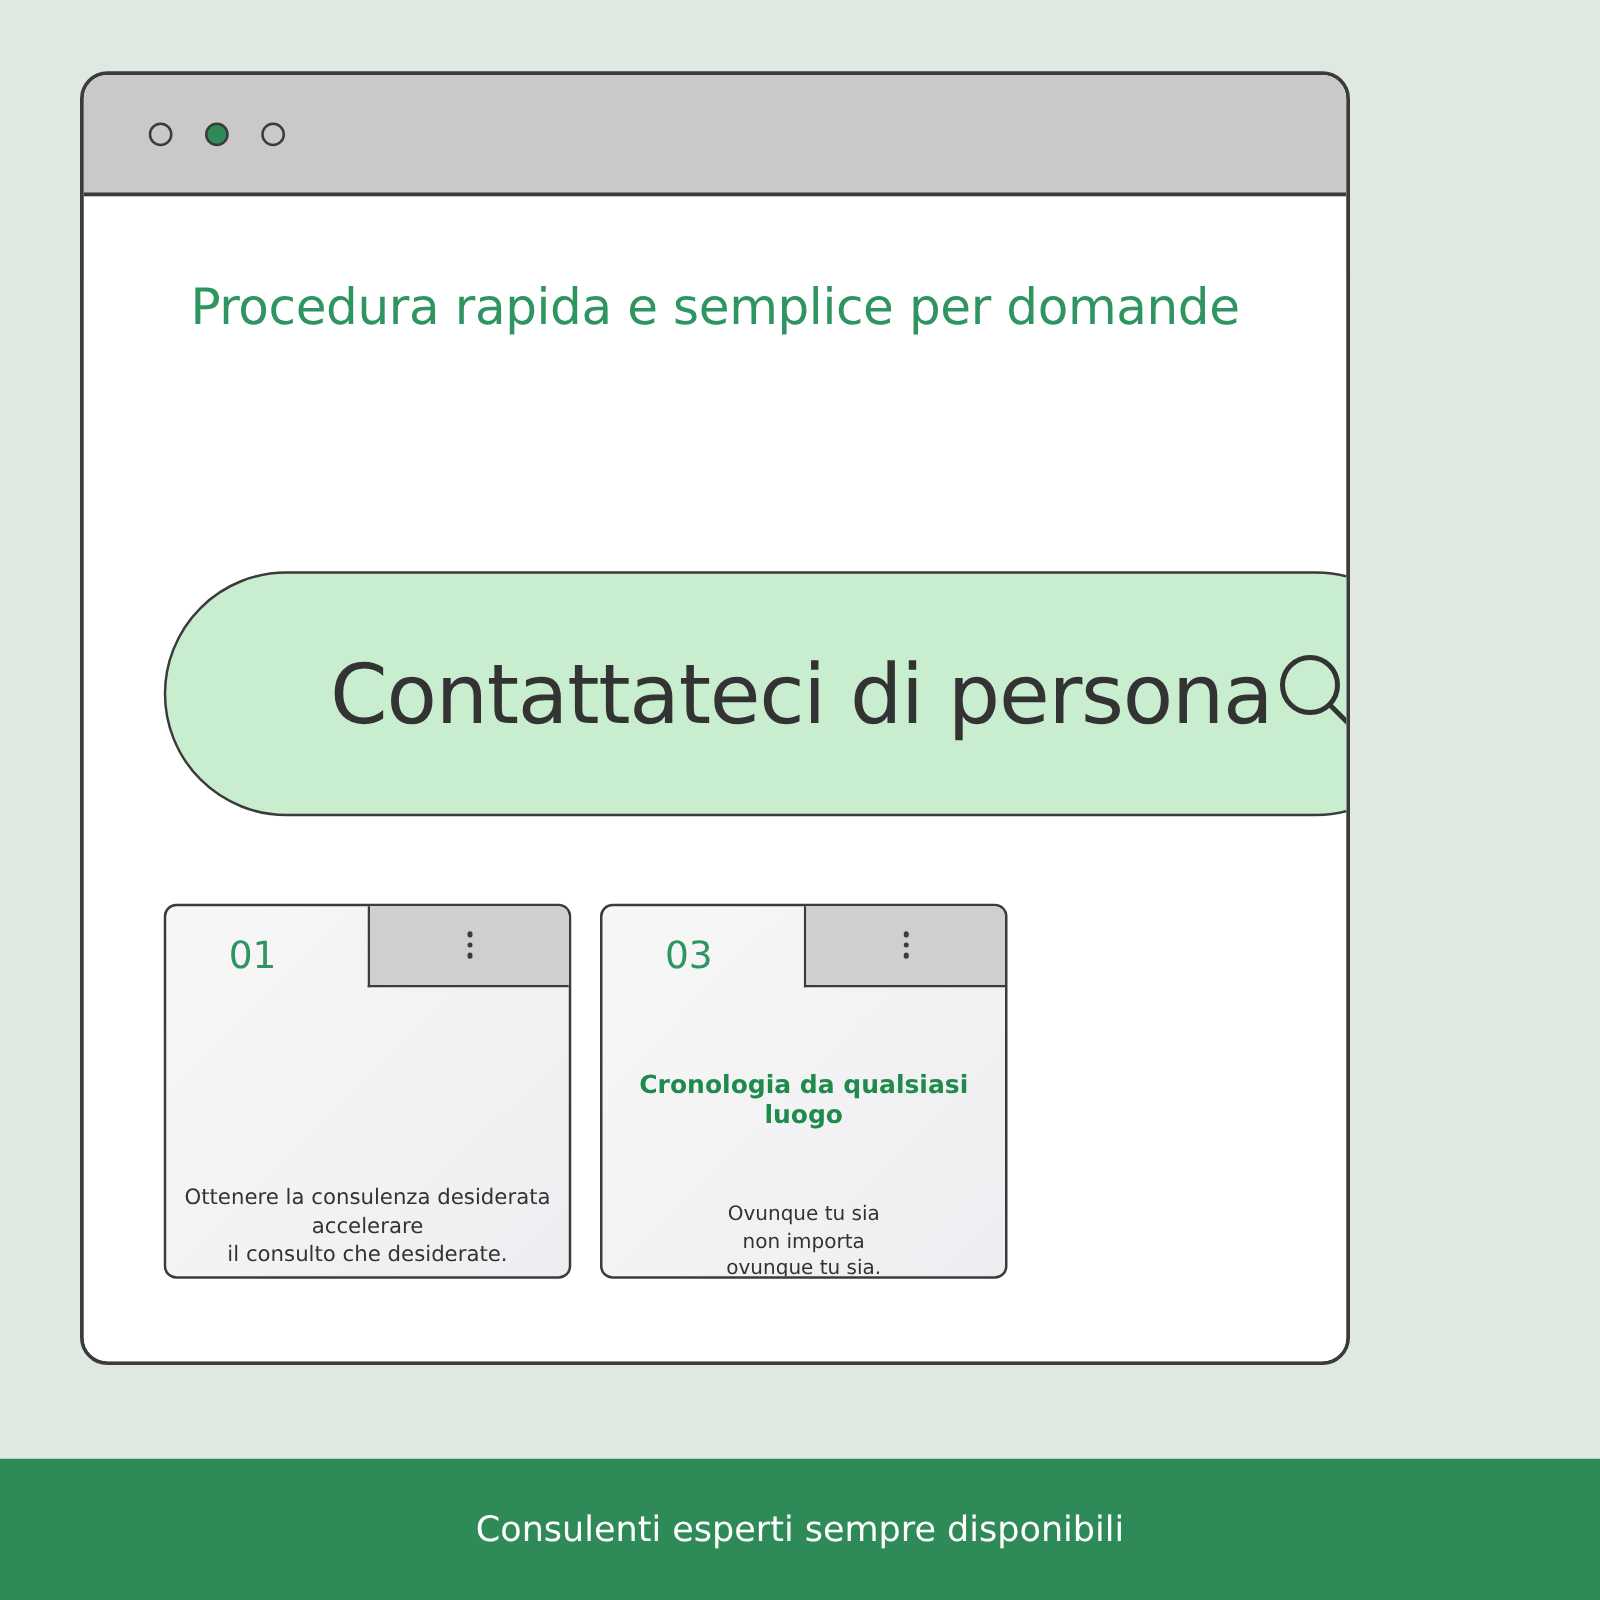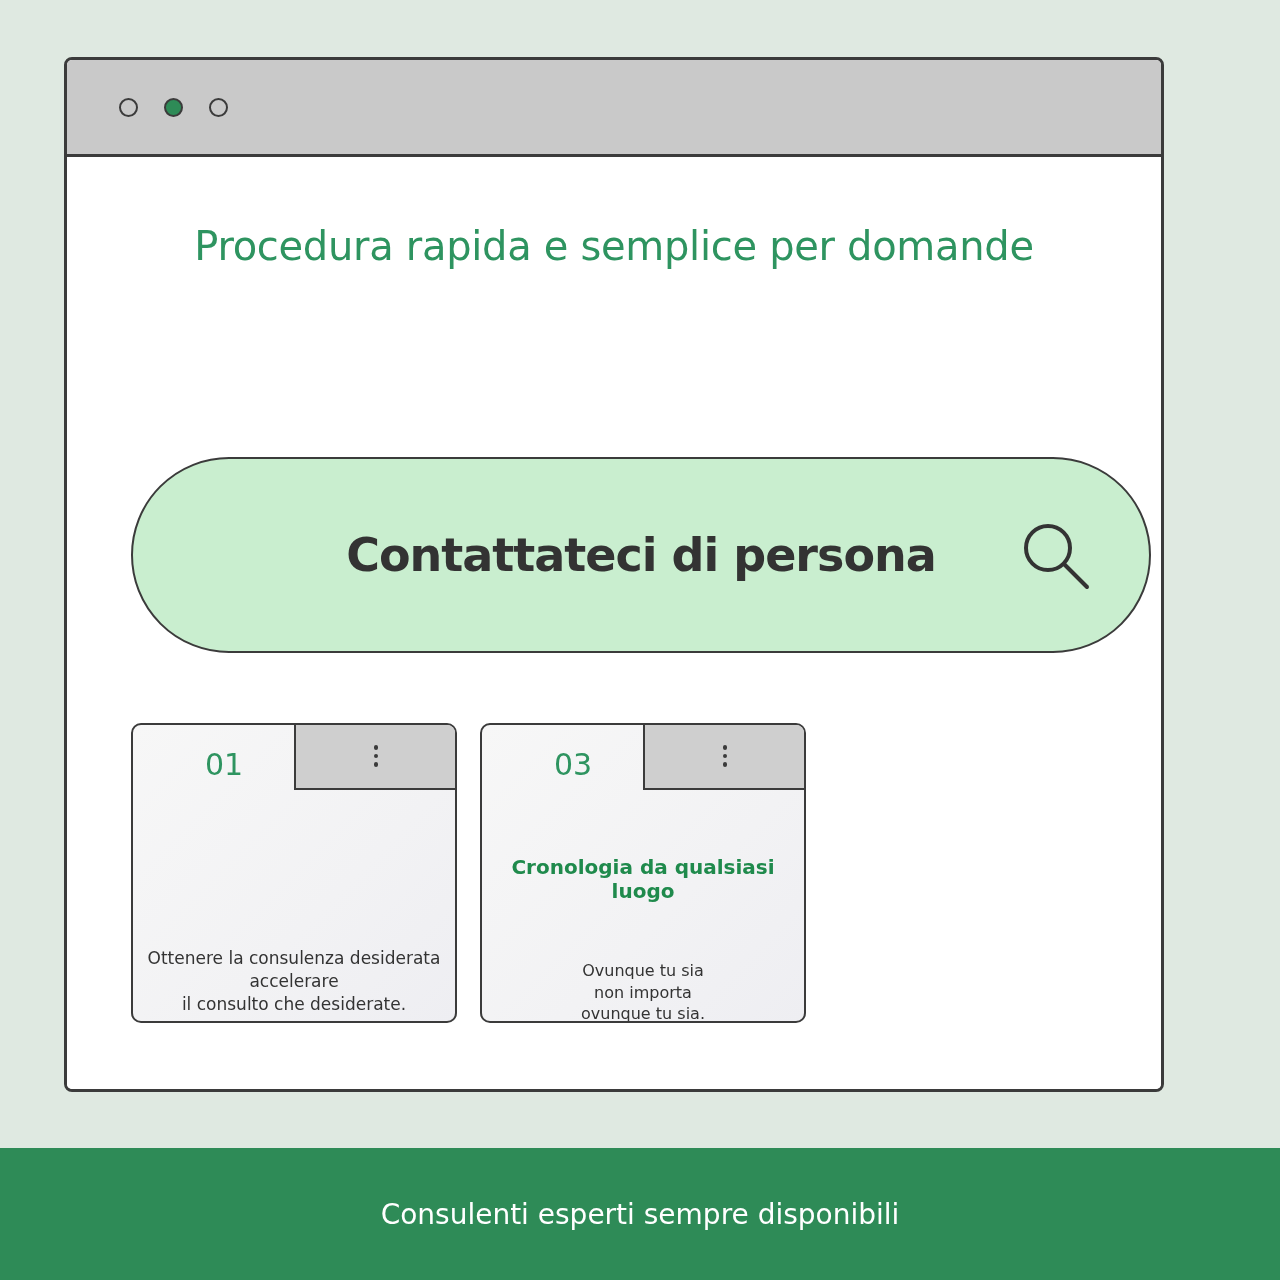--- a/index.html
+++ b/index.html
@@ -13,25 +13,25 @@
     font-family: "DejaVu Sans", sans-serif;
     overflow: hidden;
     position: relative;
   }
 
   
   .window {
     position: absolute;
     left: 64px;
     top: 57px;
-    width: 1100px;
+    width: 1016px;
     height: 1035px;
     background: #ffffff;
     border: 3px solid #3b3b3b;
-    border-radius: 8px;
+    border-radius: 22px;
     box-sizing: border-box;
     overflow: hidden;
   }
   .titlebar {
     height: 97px;
     background: #c9c9c9;
     border-bottom: 3px solid #3b3b3b;
     box-sizing: border-box;
     display: flex;
     align-items: center;
@@ -74,22 +74,22 @@
     height: 196px;
     background: #c9eecf;
     border: 2.5px solid #3b3b3b;
     border-radius: 98px;
     box-sizing: border-box;
     display: flex;
     align-items: center;
     justify-content: center;
   }
   .pill-text {
-    font-size: 46px;
-    font-weight: bold;
+    font-size: 66px;
+    font-weight: normal;
     color: #333333;
     letter-spacing: -1px;
     font-family: "DejaVu Sans", sans-serif;
   }
   .search-icon {
     position: absolute;
     right: 56px;
     top: 50%;
     transform: translateY(-50%);
     width: 76px;
@@ -139,21 +139,21 @@
   }
   .kebab span {
     display: block;
     width: 4.5px;
     height: 4.5px;
     border-radius: 50%;
     background: #3b3b3b;
   }
   .card-num {
     position: absolute;
-    left: 72px;
+    left: 50px;
     top: 22px;
     font-size: 30px;
     color: #2e9460;
     font-family: "DejaVu Sans", sans-serif;
   }
   .card-title {
     position: absolute;
     top: 130px;
     left: 0;
     right: 0;
@@ -179,21 +179,21 @@
   .c2 .card-body  { font-size: 16px; top: 205px; margin-top: 30px; }
   .c3 .card-title { font-size: 21px; }
   .c3 .card-body  { font-size: 23px; top: 210px; }
 
   
   .footer {
     position: absolute;
     left: 0;
     bottom: 0;
     width: 1280px;
-    height: 132px;
+    height: 113px;
     background: #2e8b57;
     display: flex;
     align-items: center;
     justify-content: center;
   }
   .footer-text {
     color: #ffffff;
     font-size: 28px;
     font-family: "DejaVu Sans", sans-serif;
   }

